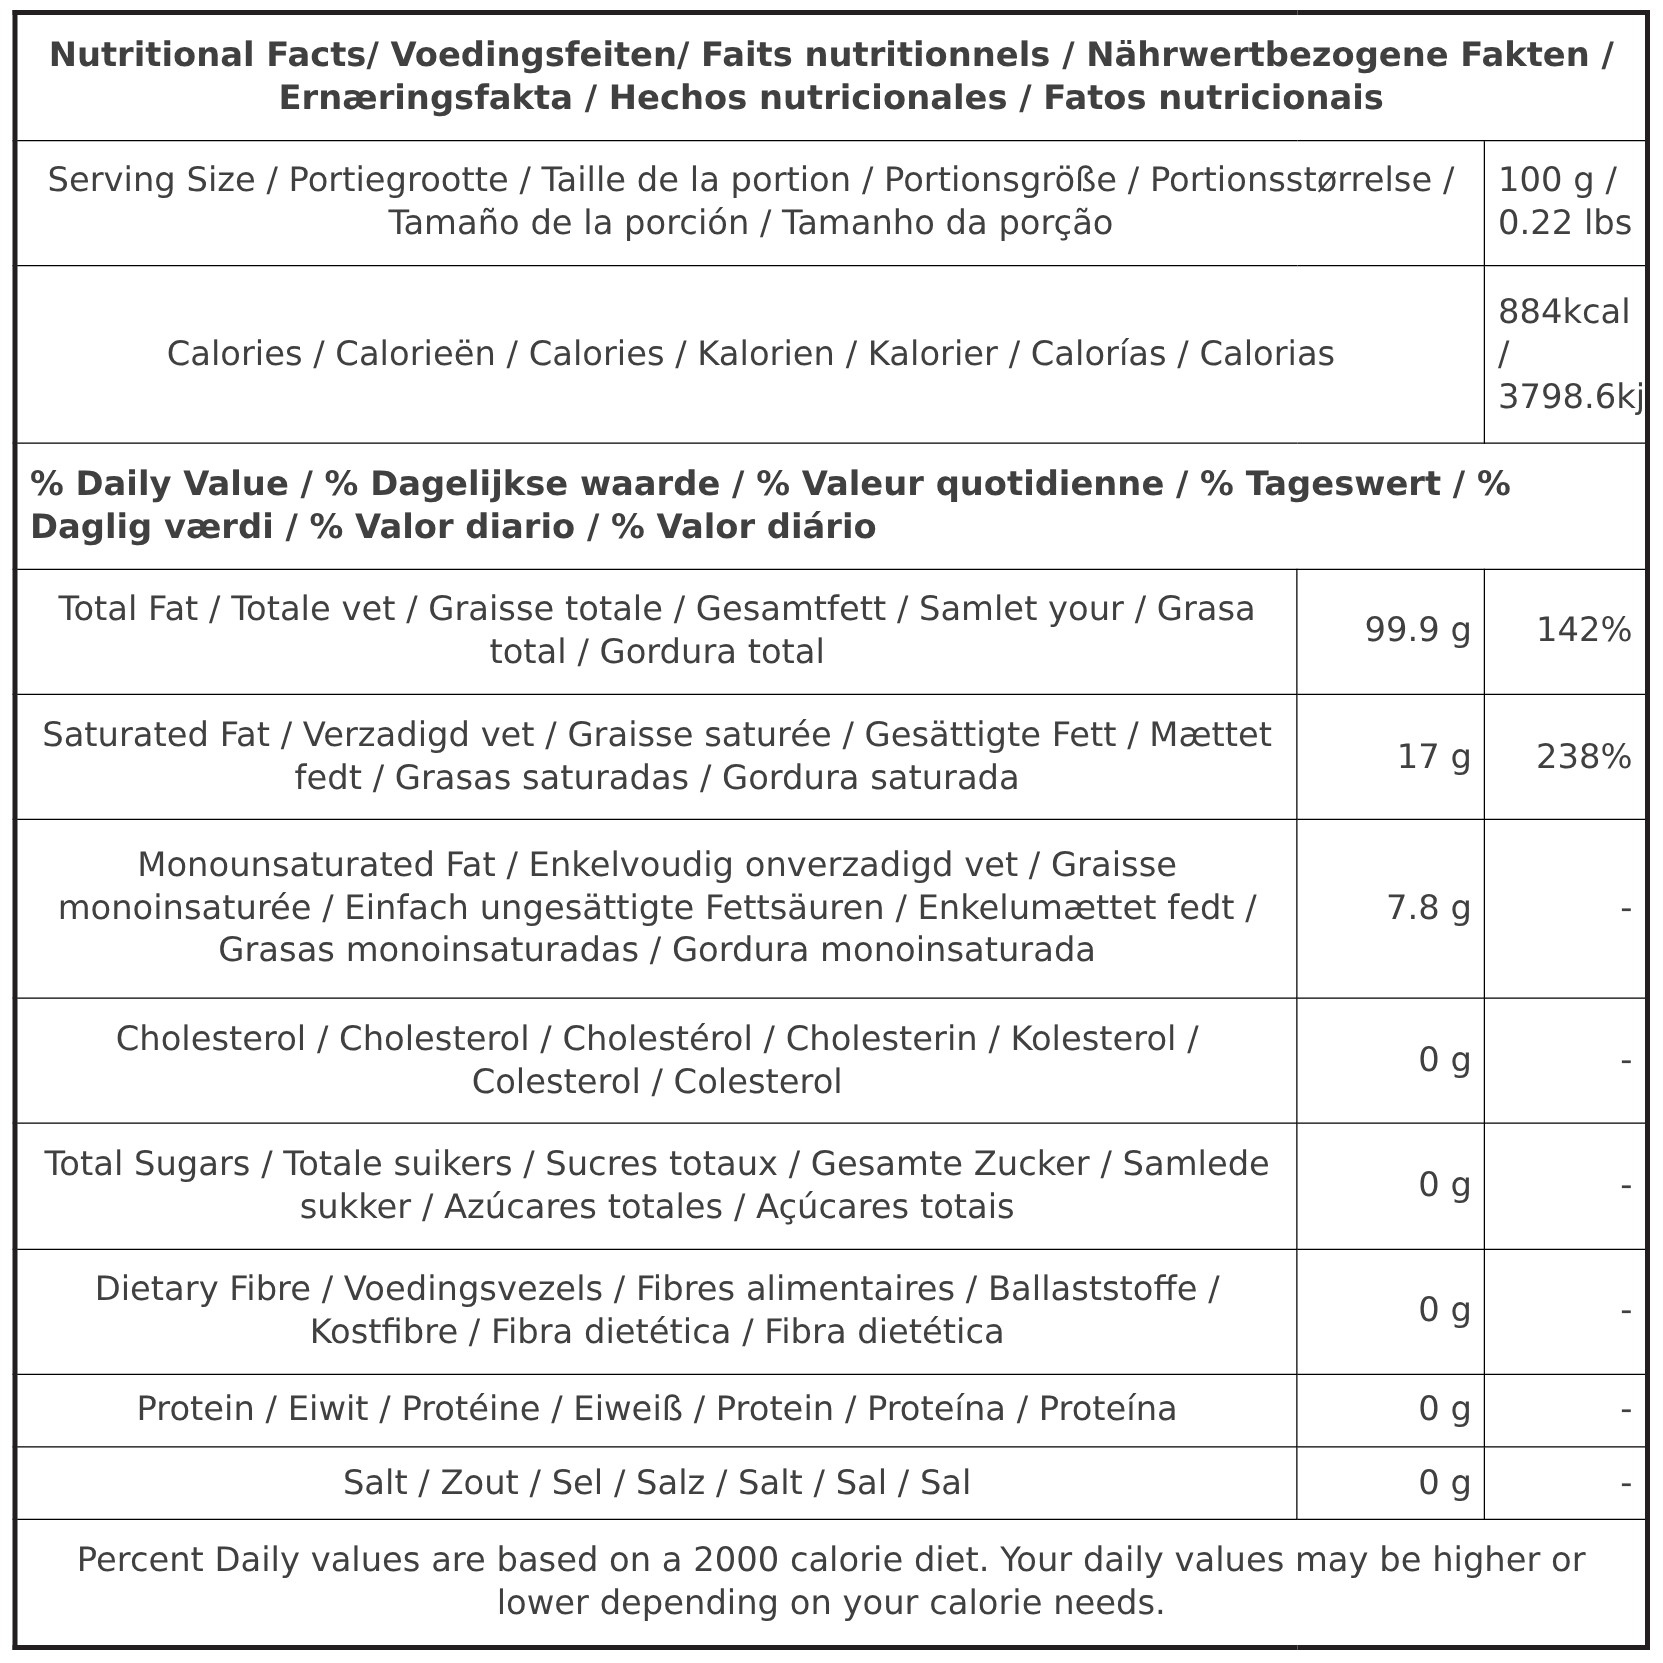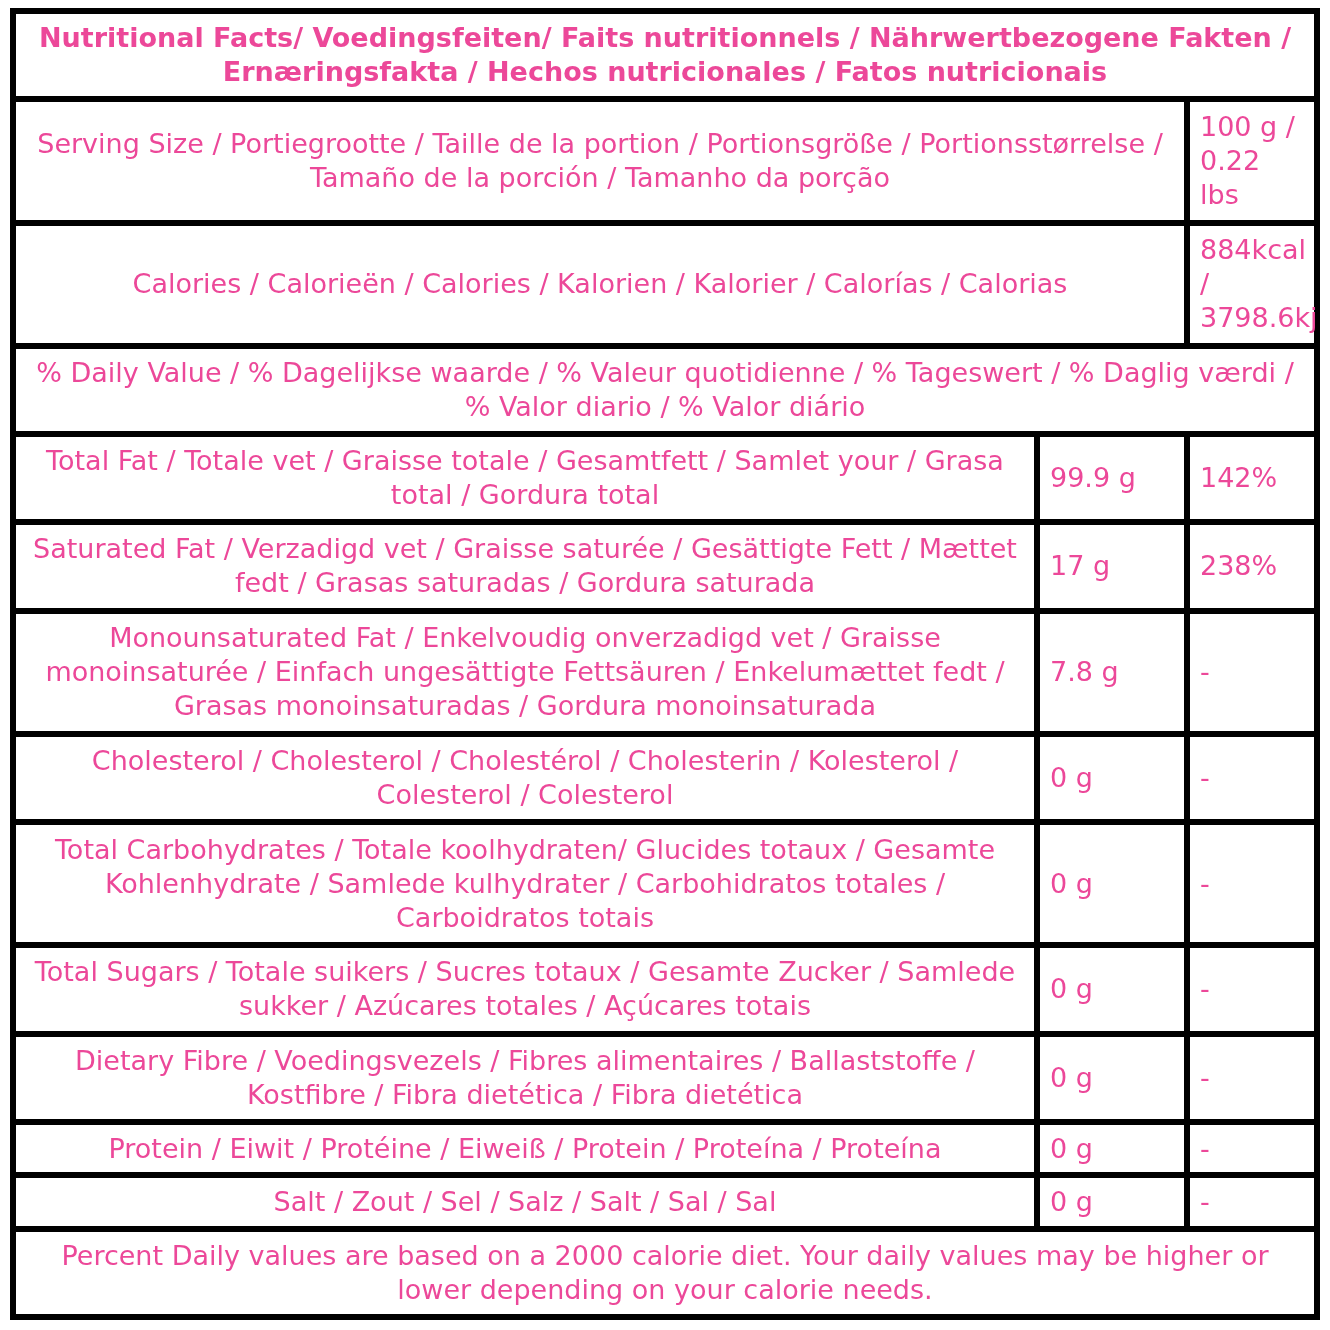--- a/index.html
+++ b/index.html
@@ -19,46 +19,46 @@
     background: #ffffff;
   }
   table.nf {
     width: 100%;
     height: 100%;
     border-collapse: collapse;
     table-layout: fixed;
     border: 4px solid #231f20;
   }
   table.nf td {
-    border: 6px solid #000000;
+    border: 1px solid #000000;
     padding: 6px 10px;
     vertical-align: middle;
     font-size: 27px;
     line-height: 1.26;
-    color: #ec4899;
+    color: #404040;
   }
   .title-cell {
     text-align: center;
     font-weight: bold;
     font-size: 30px;
     line-height: 1.3;
     padding: 10px 12px 12px 12px;
   }
   .dv-cell {
-    text-align: center;
-    font-weight: normal;
+    text-align: left;
+    font-weight: bold;
     font-size: 29px;
     line-height: 1.3;
     padding: 10px 12px;
   }
   .nutrient {
     text-align: center;
   }
   .amount, .pct {
-    text-align: left;
+    text-align: right;
     white-space: nowrap;
   }
   .serving-val, .cal-val {
     text-align: left;
     line-height: 1.3;
   }
   .footnote {
     text-align: center;
     font-size: 27px;
     line-height: 1.3;
@@ -107,25 +107,20 @@
         <td class="nutrient">Monounsaturated Fat / Enkelvoudig onverzadigd vet / Graisse monoinsaturée / Einfach ungesättigte Fettsäuren / Enkelumættet fedt / Grasas monoinsaturadas / Gordura monoinsaturada</td>
         <td class="amount">7.8 g</td>
         <td class="pct">-</td>
       </tr>
       <tr>
         <td class="nutrient">Cholesterol / Cholesterol  / Cholestérol / Cholesterin /  Kolesterol / Colesterol / Colesterol</td>
         <td class="amount">0 g</td>
         <td class="pct">-</td>
       </tr>
       <tr>
-        <td class="nutrient">Total Carbohydrates / Totale koolhydraten/ Glucides totaux / Gesamte Kohlenhydrate / Samlede kulhydrater / Carbohidratos totales / Carboidratos totais</td>
-        <td class="amount">0 g</td>
-        <td class="pct">-</td>
-      </tr>
-      <tr>
         <td class="nutrient">Total Sugars / Totale suikers / Sucres totaux / Gesamte Zucker / Samlede sukker / Azúcares totales / Açúcares totais</td>
         <td class="amount">0 g</td>
         <td class="pct">-</td>
       </tr>
       <tr>
         <td class="nutrient">Dietary Fibre / Voedingsvezels / Fibres alimentaires / Ballaststoffe / Kostfibre / Fibra dietética / Fibra dietética</td>
         <td class="amount">0 g</td>
         <td class="pct">-</td>
       </tr>
       <tr>

